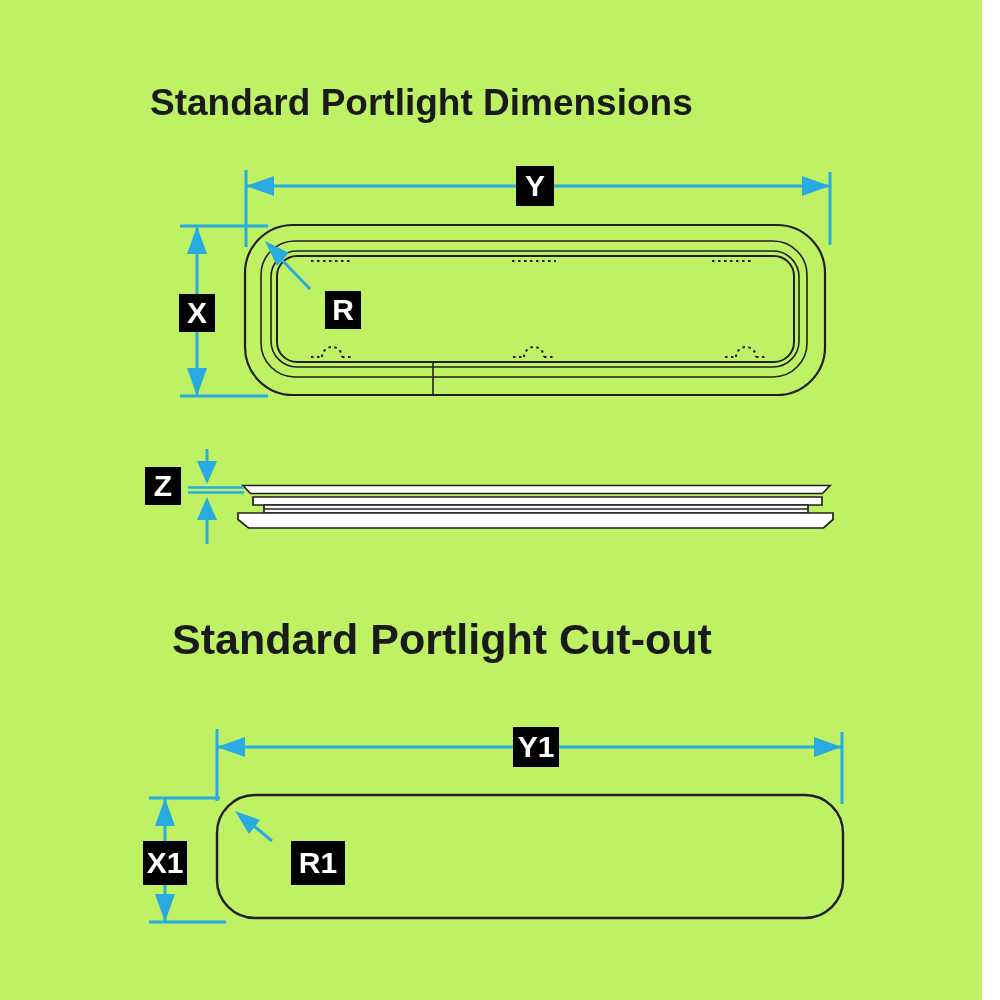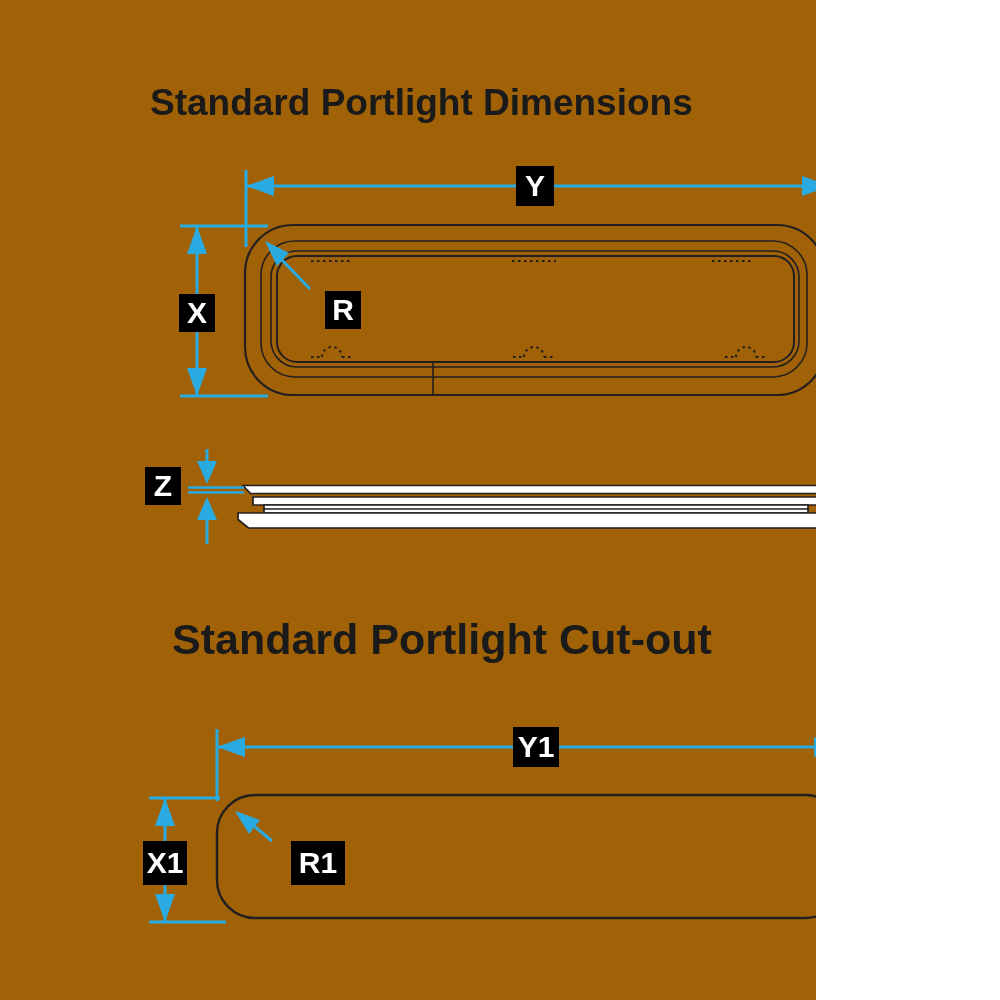--- a/index.html
+++ b/index.html
@@ -1,20 +1,20 @@
 <!DOCTYPE html>
 <html><head>
 <meta charset="utf-8">
 <style>
   html, body { margin: 0; padding: 0; background: #ffffff; }
   .page {
     position: relative;
-    width: 816px;
+    width: 982px;
     height: 1000px;
-    background: #a16207;
+    background: #bef264;
     font-family: "Liberation Sans", sans-serif;
     overflow: hidden;
   }
   svg { position: absolute; top: 0; left: 0; }
   .section-title {
     fill: #1a1a1a;
     font-family: "Liberation Sans", sans-serif;
     font-weight: 600;
     letter-spacing: 0px;
   }

